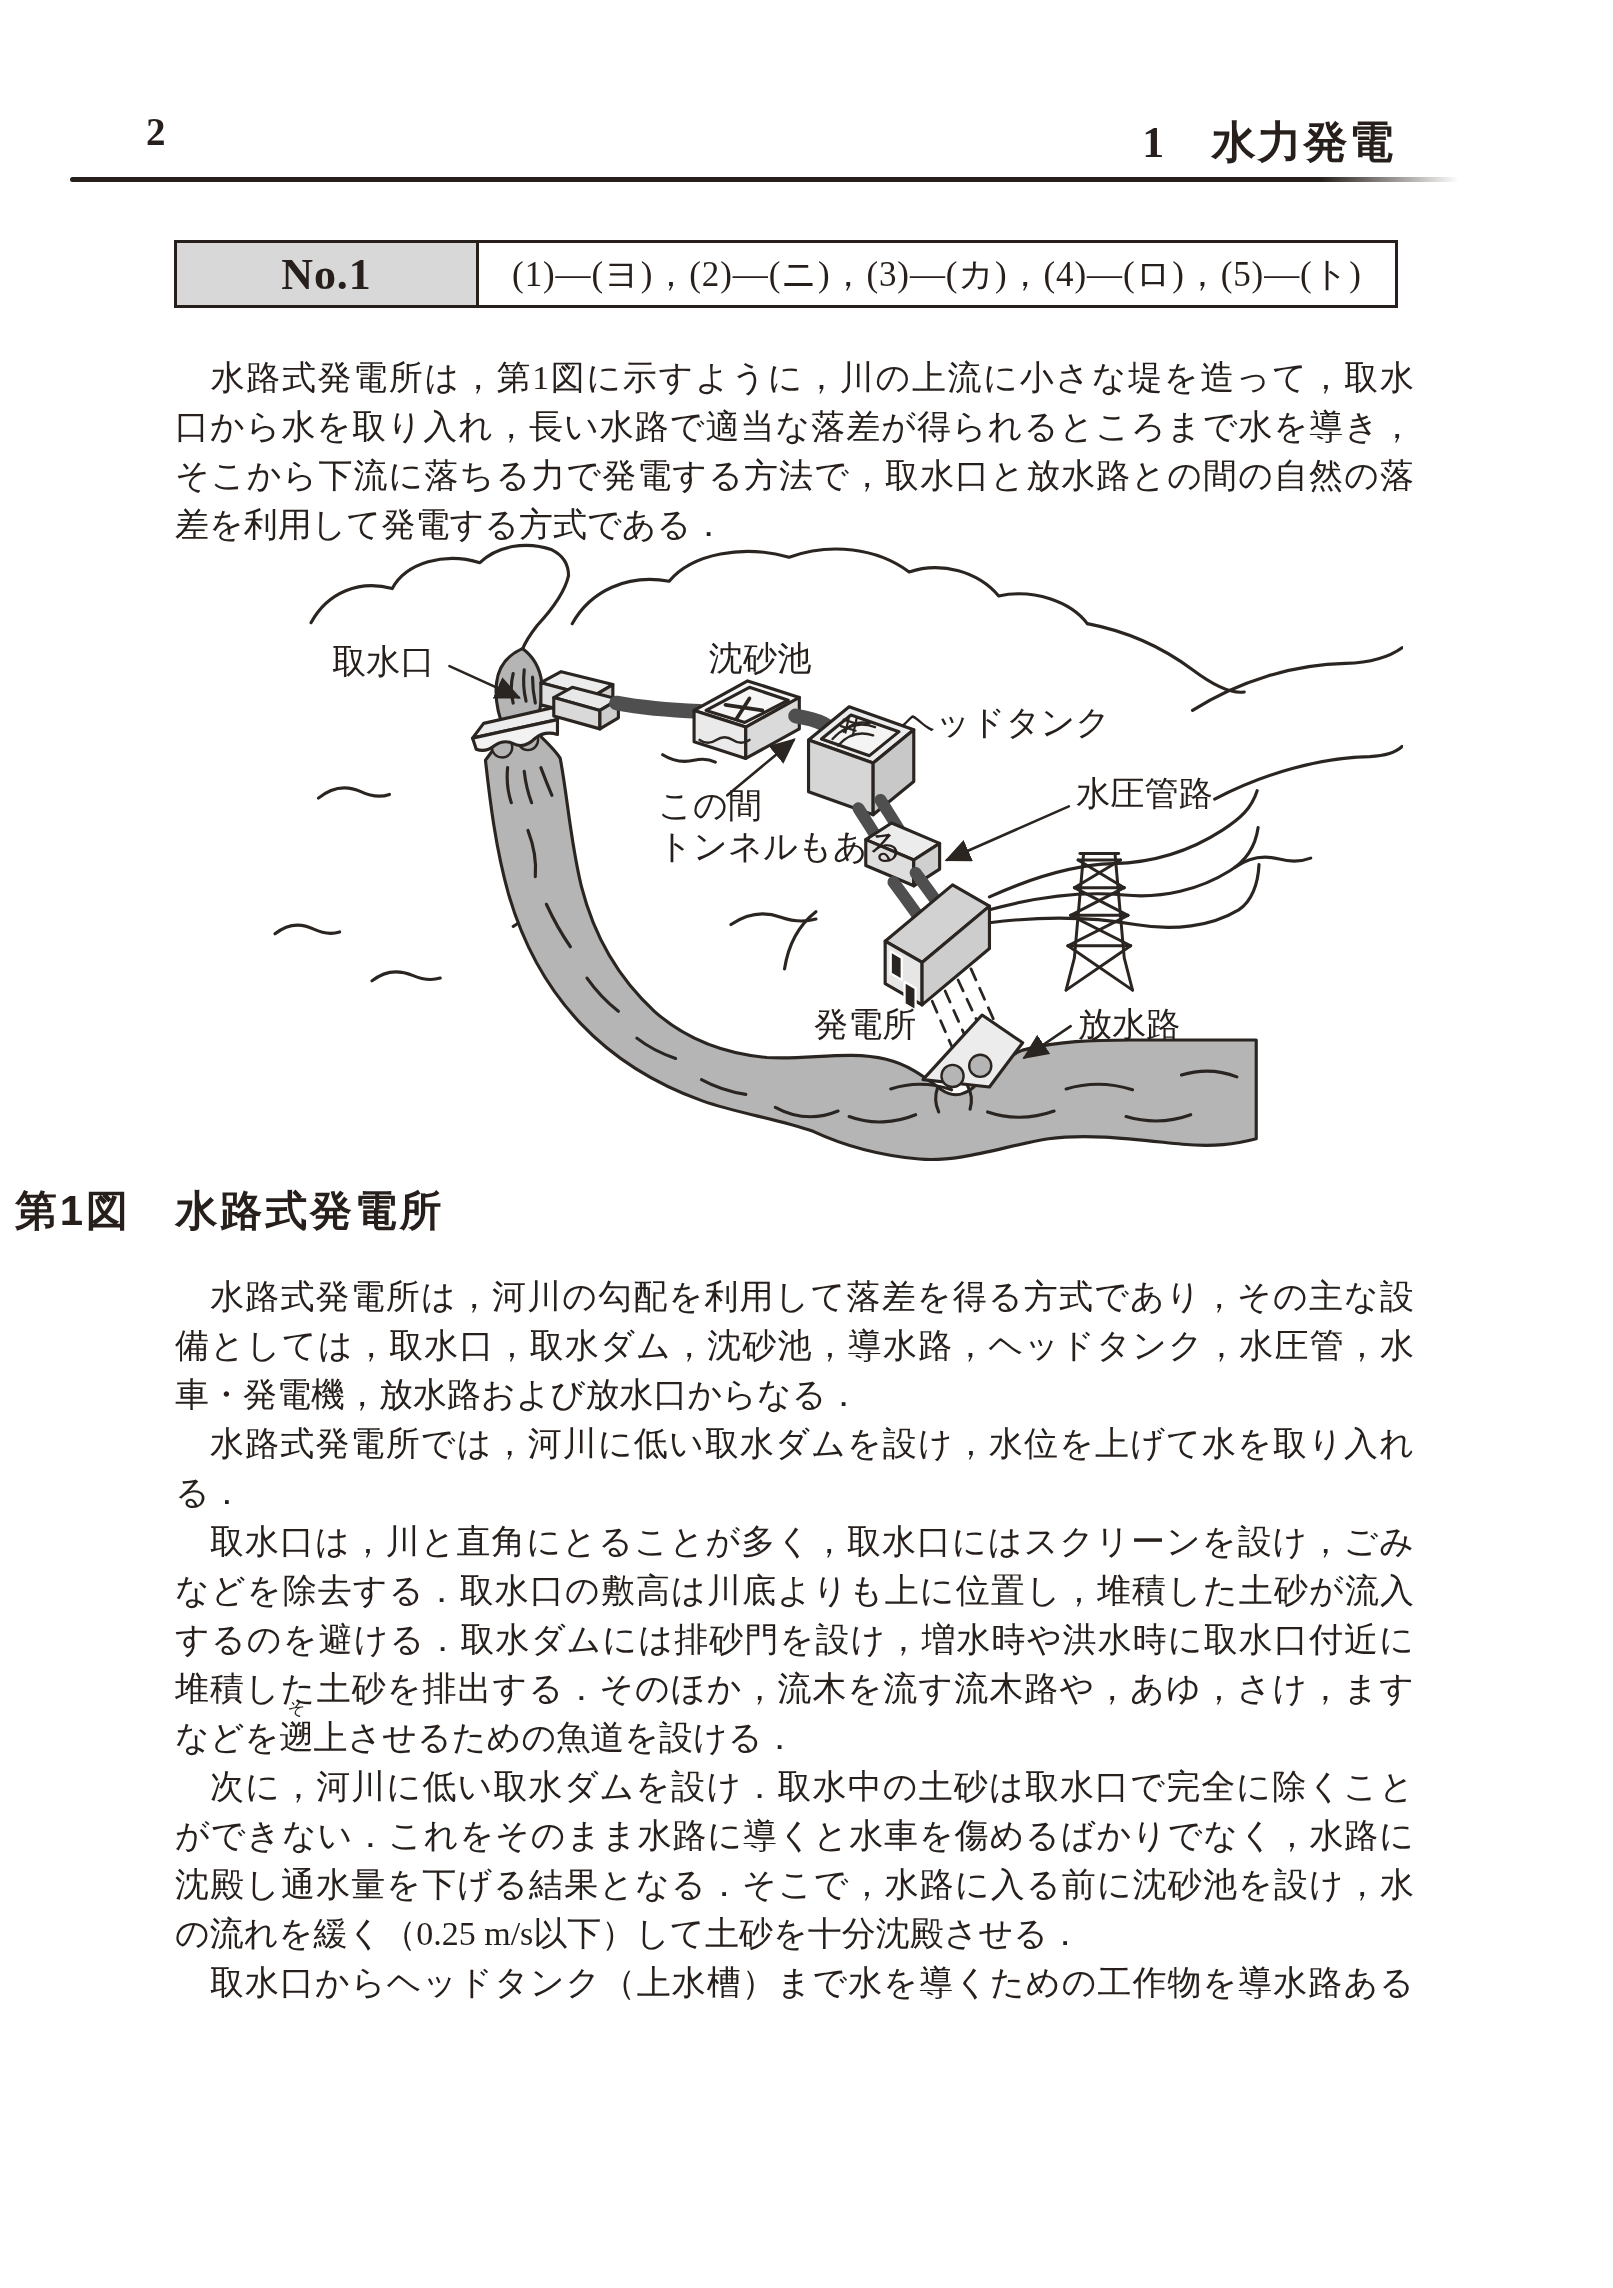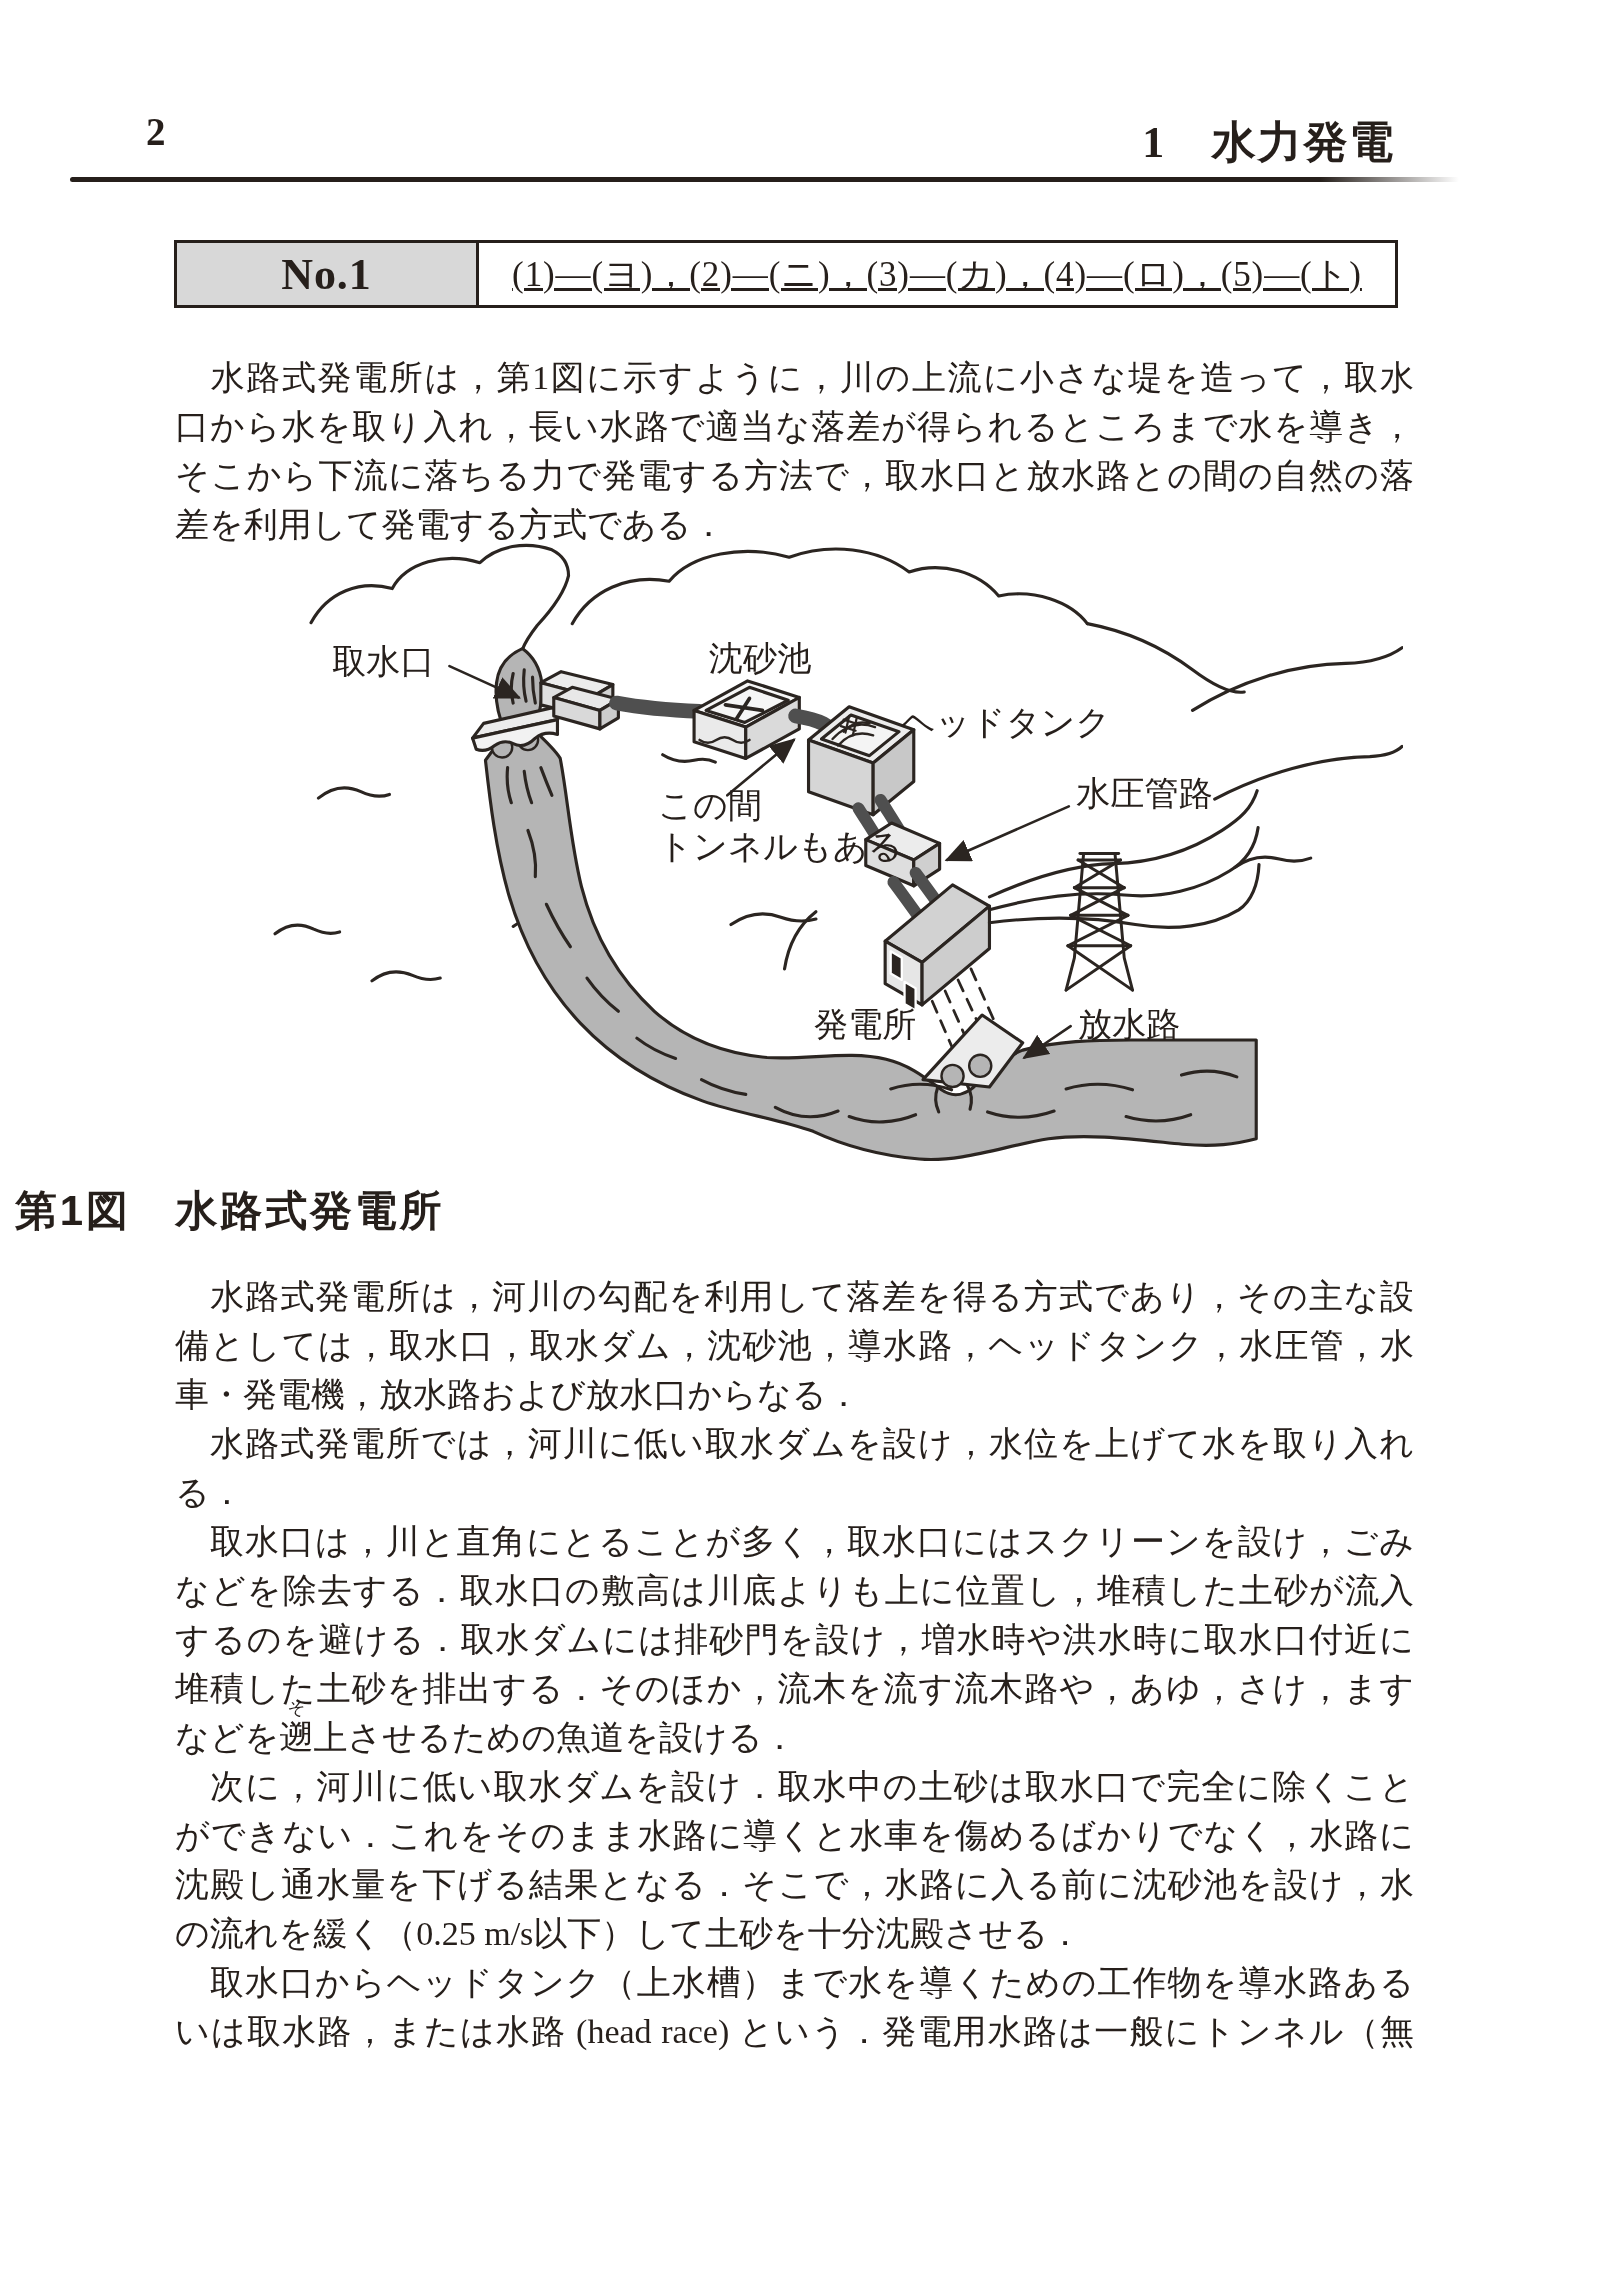--- a/index.html
+++ b/index.html
@@ -22,21 +22,21 @@
     position:absolute;left:174px;top:240px;width:1224px;height:68px;
     border:3.7px solid #261f1b;display:flex;box-sizing:border-box;background:#fff;
   }
   .answer-box .no-cell{
     width:299px;flex:0 0 299px;background:#d8d8d8;border-right:3.7px solid #261f1b;
     display:flex;align-items:center;justify-content:center;
     font-size:44px;font-weight:700;letter-spacing:0.9px;
   }
   .answer-box .ans-cell{
     flex:1;display:flex;align-items:center;justify-content:center;
-    font-size:35px;white-space:nowrap;letter-spacing:0.9px;text-decoration:underline;
+    font-size:35px;white-space:nowrap;letter-spacing:0.9px;
   }
   
   .bodytext{position:absolute;left:175px;width:1239px;font-size:34px;}
   .tline{
     height:49px;line-height:49px;white-space:nowrap;
     text-align:justify;text-align-last:justify;text-justify:inter-character;
   }
   .tline.tlast{text-align-last:left;}
   #body-top{top:353px;}
   #body-bottom{top:1272px;}
@@ -268,17 +268,16 @@
       <div class="tline">　取水口は，川と直角にとることが多く，取水口にはスクリーンを設け，ごみ</div>
       <div class="tline">などを除去する．取水口の敷高は川底よりも上に位置し，堆積した土砂が流入</div>
       <div class="tline">するのを避ける．取水ダムには排砂門を設け，増水時や洪水時に取水口付近に</div>
       <div class="tline">堆積した土砂を排出する．そのほか，流木を流す流木路や，あゆ，さけ，ます</div>
       <div class="tline tlast">などを<span class="furi"><span class="rt">そ</span>遡</span>上させるための魚道を設ける．</div>
       <div class="tline">　次に，河川に低い取水ダムを設け．取水中の土砂は取水口で完全に除くこと</div>
       <div class="tline">ができない．これをそのまま水路に導くと水車を傷めるばかりでなく，水路に</div>
       <div class="tline">沈殿し通水量を下げる結果となる．そこで，水路に入る前に沈砂池を設け，水</div>
       <div class="tline tlast">の流れを緩く（0.25 m/s以下）して土砂を十分沈殿させる．</div>
       <div class="tline">　取水口からヘッドタンク（上水槽）まで水を導くための工作物を導水路ある</div>
-      <div class="tline">いは取水路，または水路 (head race) という．発電用水路は一般にトンネル（無</div>
     </div>
 
 </div>
 
 
 </body></html>

